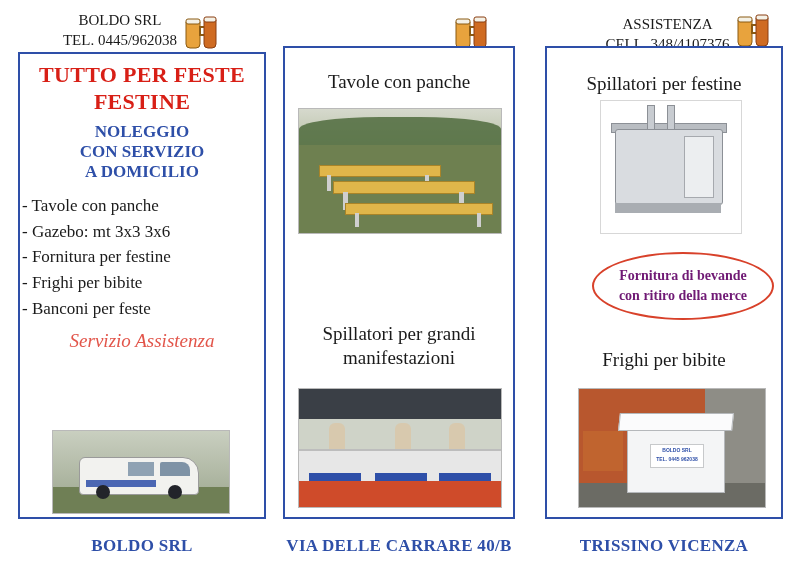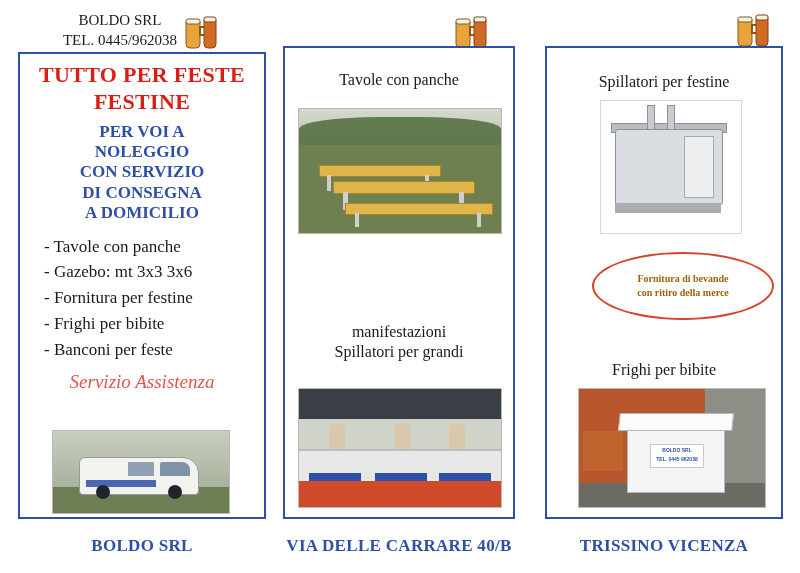--- a/index.html
+++ b/index.html
@@ -66,21 +66,21 @@
   }
   .bluetitle {
     color: #2e4fa8;
     font-weight: bold;
     text-align: center;
     font-size: 17px;
     line-height: 1.2;
     margin-top: 6px;
   }
   .bullets {
-    margin: 10px 0 0 24px;
+    margin: 10px 0 0 2px;
     font-size: 17px;
     color: #1a1a1a;
     line-height: 1.52;
   }
   .bullets div { white-space: nowrap; }
   .script {
     color: #e2554a;
     font-style: italic;
     text-align: center;
     font-size: 19px;
@@ -145,40 +145,40 @@
   .f-lid { position:absolute; left:40px; top:24px; width:112px; height:16px; background:#fbfbfc; border:1px solid #b5b8bb; transform: skewX(-6deg);}
   .f-label { position:absolute; left:22px; top:18px; width:52px; height:22px; background:#ffffff; border:1px solid #c7c9cb; }
   .f-label-txt { font-size:5px; color:#2e4fa8; font-weight:bold; text-align:center; line-height:1.15; padding-top:3px; font-family:"Liberation Sans", sans-serif;}
   .f-chairs { position:absolute; left:4px; top:42px; width:40px; height:40px; background:#c0642f; }
 
   
   .cap {
     position: absolute;
     text-align: center;
     color: #1a1a1a;
-    font-size: 16px;
+    font-size: 19px;
     line-height: 1.25;
   }
   .cap-blue { color:#5b7fd4; }
 
   #cap-tavole   { left: 283px; top: 70px;  width: 232px; }
   #cap-fino     { left: 283px; top: 236px; width: 232px; }
   #cap-spillgr  { left: 283px; top: 322px; width: 232px; }
   #cap-spillfest{ left: 545px; top: 72px;  width: 238px; }
-  #cap-frighi   { left: 545px; top: 348px; width: 238px; margin-top: 12px; }
+  #cap-frighi   { left: 545px; top: 348px; width: 238px; }
 
   
   #stamp {
     position: absolute;
     left: 592px; top: 252px; width: 178px; height: 64px;
     border: 2px solid #d8412a;
     border-radius: 50%;
-    color: #a16207;
+    color: #701a75;
     font-weight: bold;
-    font-size: 10px;
+    font-size: 14px;
     line-height: 1.45;
     text-align: center;
     display: flex; align-items: center; justify-content: center;
     font-family: "Liberation Serif", serif;
   }
 
   
   .footer {
     position: absolute;
     top: 536px;
@@ -217,42 +217,44 @@
     <svg viewBox="0 0 46 46" width="46" height="46" aria-hidden="true">
       <ellipse cx="23" cy="23" rx="22" ry="21" fill="#ffffff"></ellipse>
       <path d="M8 14 h14 v22 a4 4 0 0 1-4 4 h-6 a4 4 0 0 1-4-4 z" fill="#e8a33d" stroke="#8a5a13"></path>
       <rect x="8" y="11" width="14" height="5" rx="2" fill="#f4f1e6" stroke="#8a5a13"></rect>
       <path d="M22 19 h6 a4 4 0 0 1 0 8 h-6 z" fill="none" stroke="#8a5a13" stroke-width="2"></path>
       <path d="M26 12 h12 v24 a4 4 0 0 1-4 4 h-4 a4 4 0 0 1-4-4 z" fill="#cf6b22" stroke="#8a3f12"></path>
       <rect x="26" y="9" width="12" height="5" rx="2" fill="#f4f1e6" stroke="#8a3f12"></rect>
     </svg>
   </div>
 
+  <div class="top-head" id="head-right">
+    <span class="line">ASSISTENZA</span>
+    <span class="line">CELL. 348/4107376</span>
+  </div>
 
   <div class="beer-icon" style="left:730px; top:6px;">
     <svg viewBox="0 0 46 46" width="46" height="46" aria-hidden="true">
       <ellipse cx="23" cy="23" rx="22" ry="21" fill="#ffffff"></ellipse>
       <path d="M8 14 h14 v22 a4 4 0 0 1-4 4 h-6 a4 4 0 0 1-4-4 z" fill="#e8a33d" stroke="#8a5a13"></path>
       <rect x="8" y="11" width="14" height="5" rx="2" fill="#f4f1e6" stroke="#8a5a13"></rect>
       <path d="M22 19 h6 a4 4 0 0 1 0 8 h-6 z" fill="none" stroke="#8a5a13" stroke-width="2"></path>
       <path d="M26 12 h12 v24 a4 4 0 0 1-4 4 h-4 a4 4 0 0 1-4-4 z" fill="#cf6b22" stroke="#8a3f12"></path>
       <rect x="26" y="9" width="12" height="5" rx="2" fill="#f4f1e6" stroke="#8a3f12"></rect>
     </svg>
   </div>
 
   <div class="panel" id="panel-left">
     <div class="redtitle">
       <div>TUTTO PER FESTE</div>
       <div>FESTINE</div>
     </div>
     <div class="bluetitle">
-      <div>PER VOI A</div>
       <div>NOLEGGIO</div>
       <div>CON SERVIZIO</div>
-      <div>DI CONSEGNA</div>
       <div>A DOMICILIO</div>
     </div>
     <div class="bullets">
       <div>- Tavole con panche</div>
       <div>- Gazebo: mt 3x3 3x6</div>
       <div>- Fornitura per festine</div>
       <div>- Frighi per bibite</div>
       <div>- Banconi per feste</div>
     </div>
     <div class="script">Servizio Assistenza</div>
@@ -284,22 +286,22 @@
     <div class="tbl" style="left:34px; top:72px; width:140px; height:11px;"></div>
     <div class="leg" style="left:44px; top:83px; width:5px; height:18px;"></div>
     <div class="leg" style="left:160px; top:83px; width:5px; height:18px;"></div>
     <div class="tbl" style="left:46px; top:94px; width:146px; height:10px;"></div>
     <div class="leg" style="left:56px; top:104px; width:4px; height:14px;"></div>
     <div class="leg" style="left:178px; top:104px; width:4px; height:14px;"></div>
   </div>
 
 
   <div class="cap" id="cap-spillgr">
+    <div>Spillatori per grandi</div>
     <div>manifestazioni</div>
-    <div>Spillatori per grandi</div>
   </div>
 
   <div class="photo" id="photo-bar">
     <div class="bar-sky"></div>
     <div class="bar-tent"></div>
     <div class="bar-person" style="left:30px;"></div>
     <div class="bar-person" style="left:96px;"></div>
     <div class="bar-person" style="left:150px;"></div>
     <div class="bar-counter"></div>
     <div class="bar-strip" style="left:10px; width:52px;"></div>

